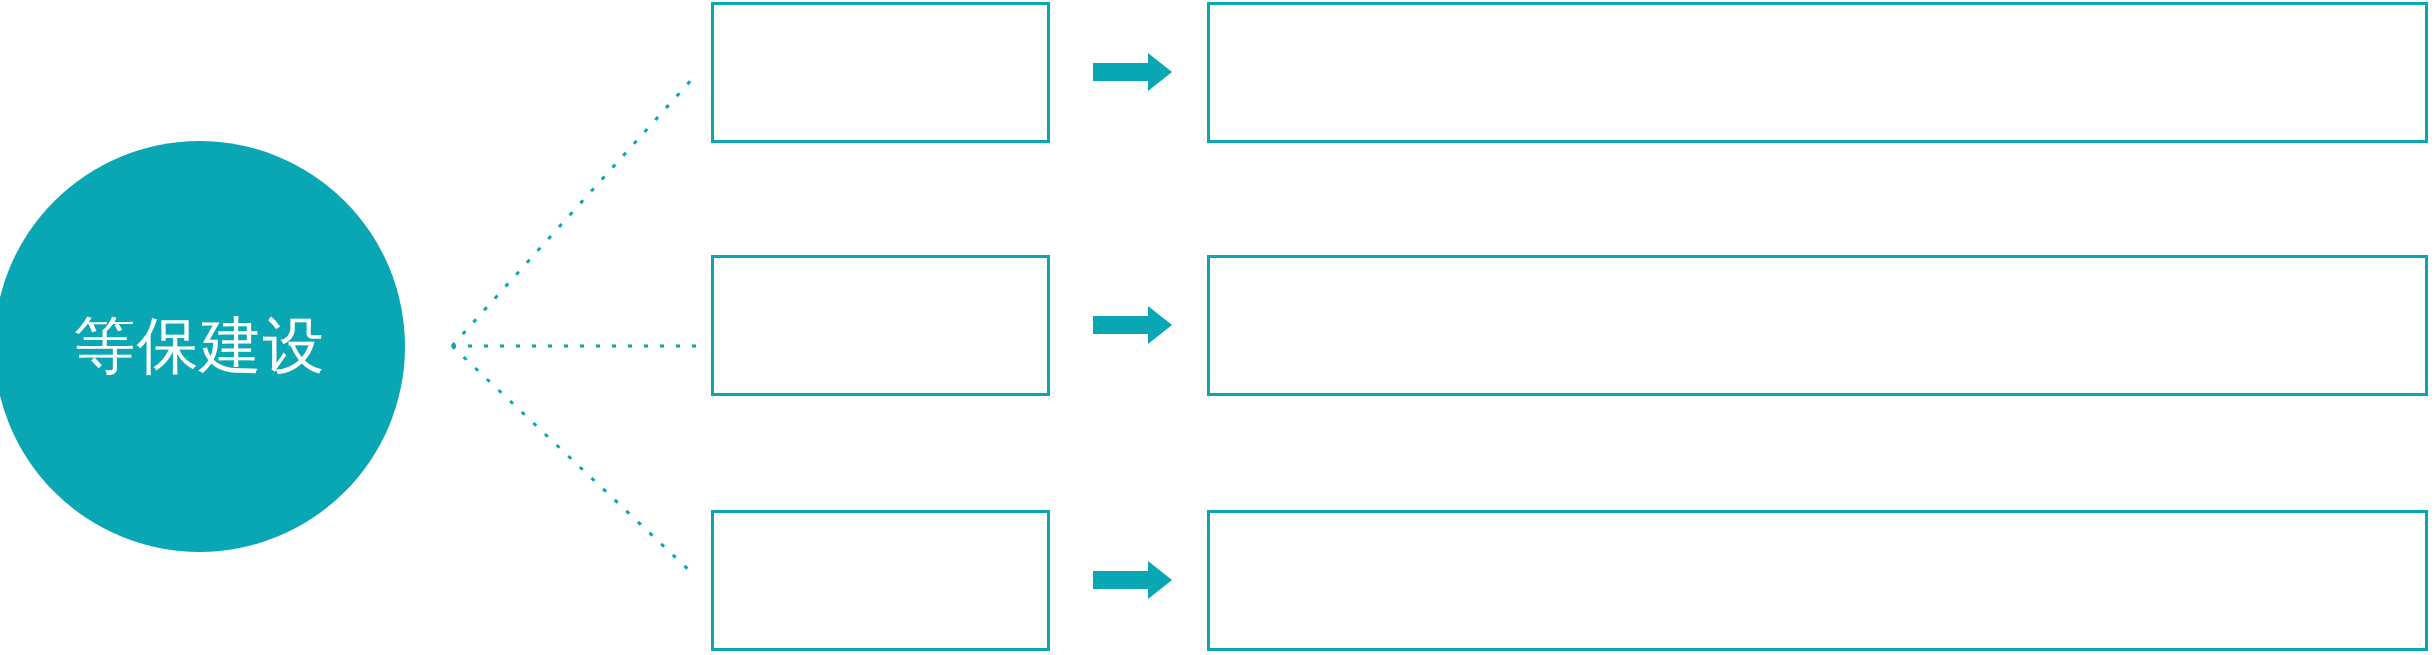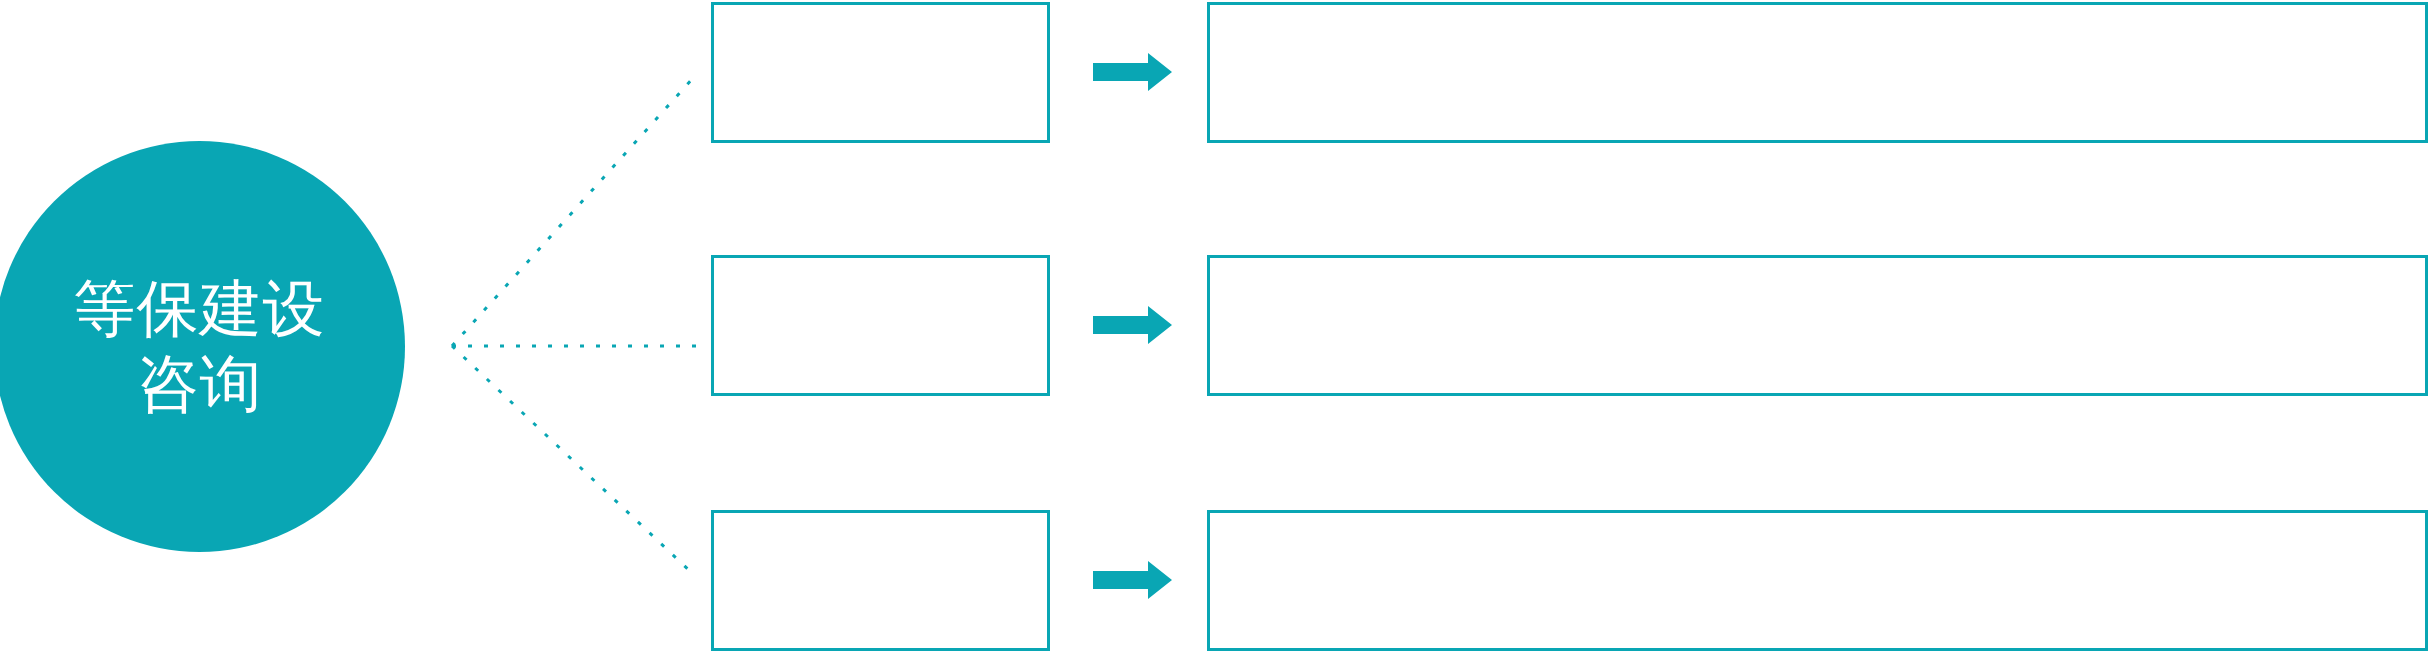--- a/index.html
+++ b/index.html
@@ -77,21 +77,20 @@
     stroke: none;
   }
 </style>
 </head>
 <body>
 
 <div class="canvas">
 
   <div class="root-circle">
     <span>等保建设</span>
-    <span>咨询</span>
   </div>
 
   <svg class="overlay" viewBox="0 0 2434 655" xmlns="http://www.w3.org/2000/svg">
     <line class="dotted-line" x1="452" y1="346" x2="694" y2="77"></line>
     <line class="dotted-line" x1="452" y1="346" x2="703" y2="346"></line>
     <line class="dotted-line" x1="452" y1="346" x2="694" y2="575"></line>
 
     <polygon class="block-arrow" points="1093,63 1148,63 1148,53 1172,72 1148,91 1148,81 1093,81"></polygon>
     <polygon class="block-arrow" points="1093,316 1148,316 1148,306 1172,325 1148,344 1148,334 1093,334"></polygon>
     <polygon class="block-arrow" points="1093,571 1148,571 1148,561 1172,580 1148,599 1148,589 1093,589"></polygon>

